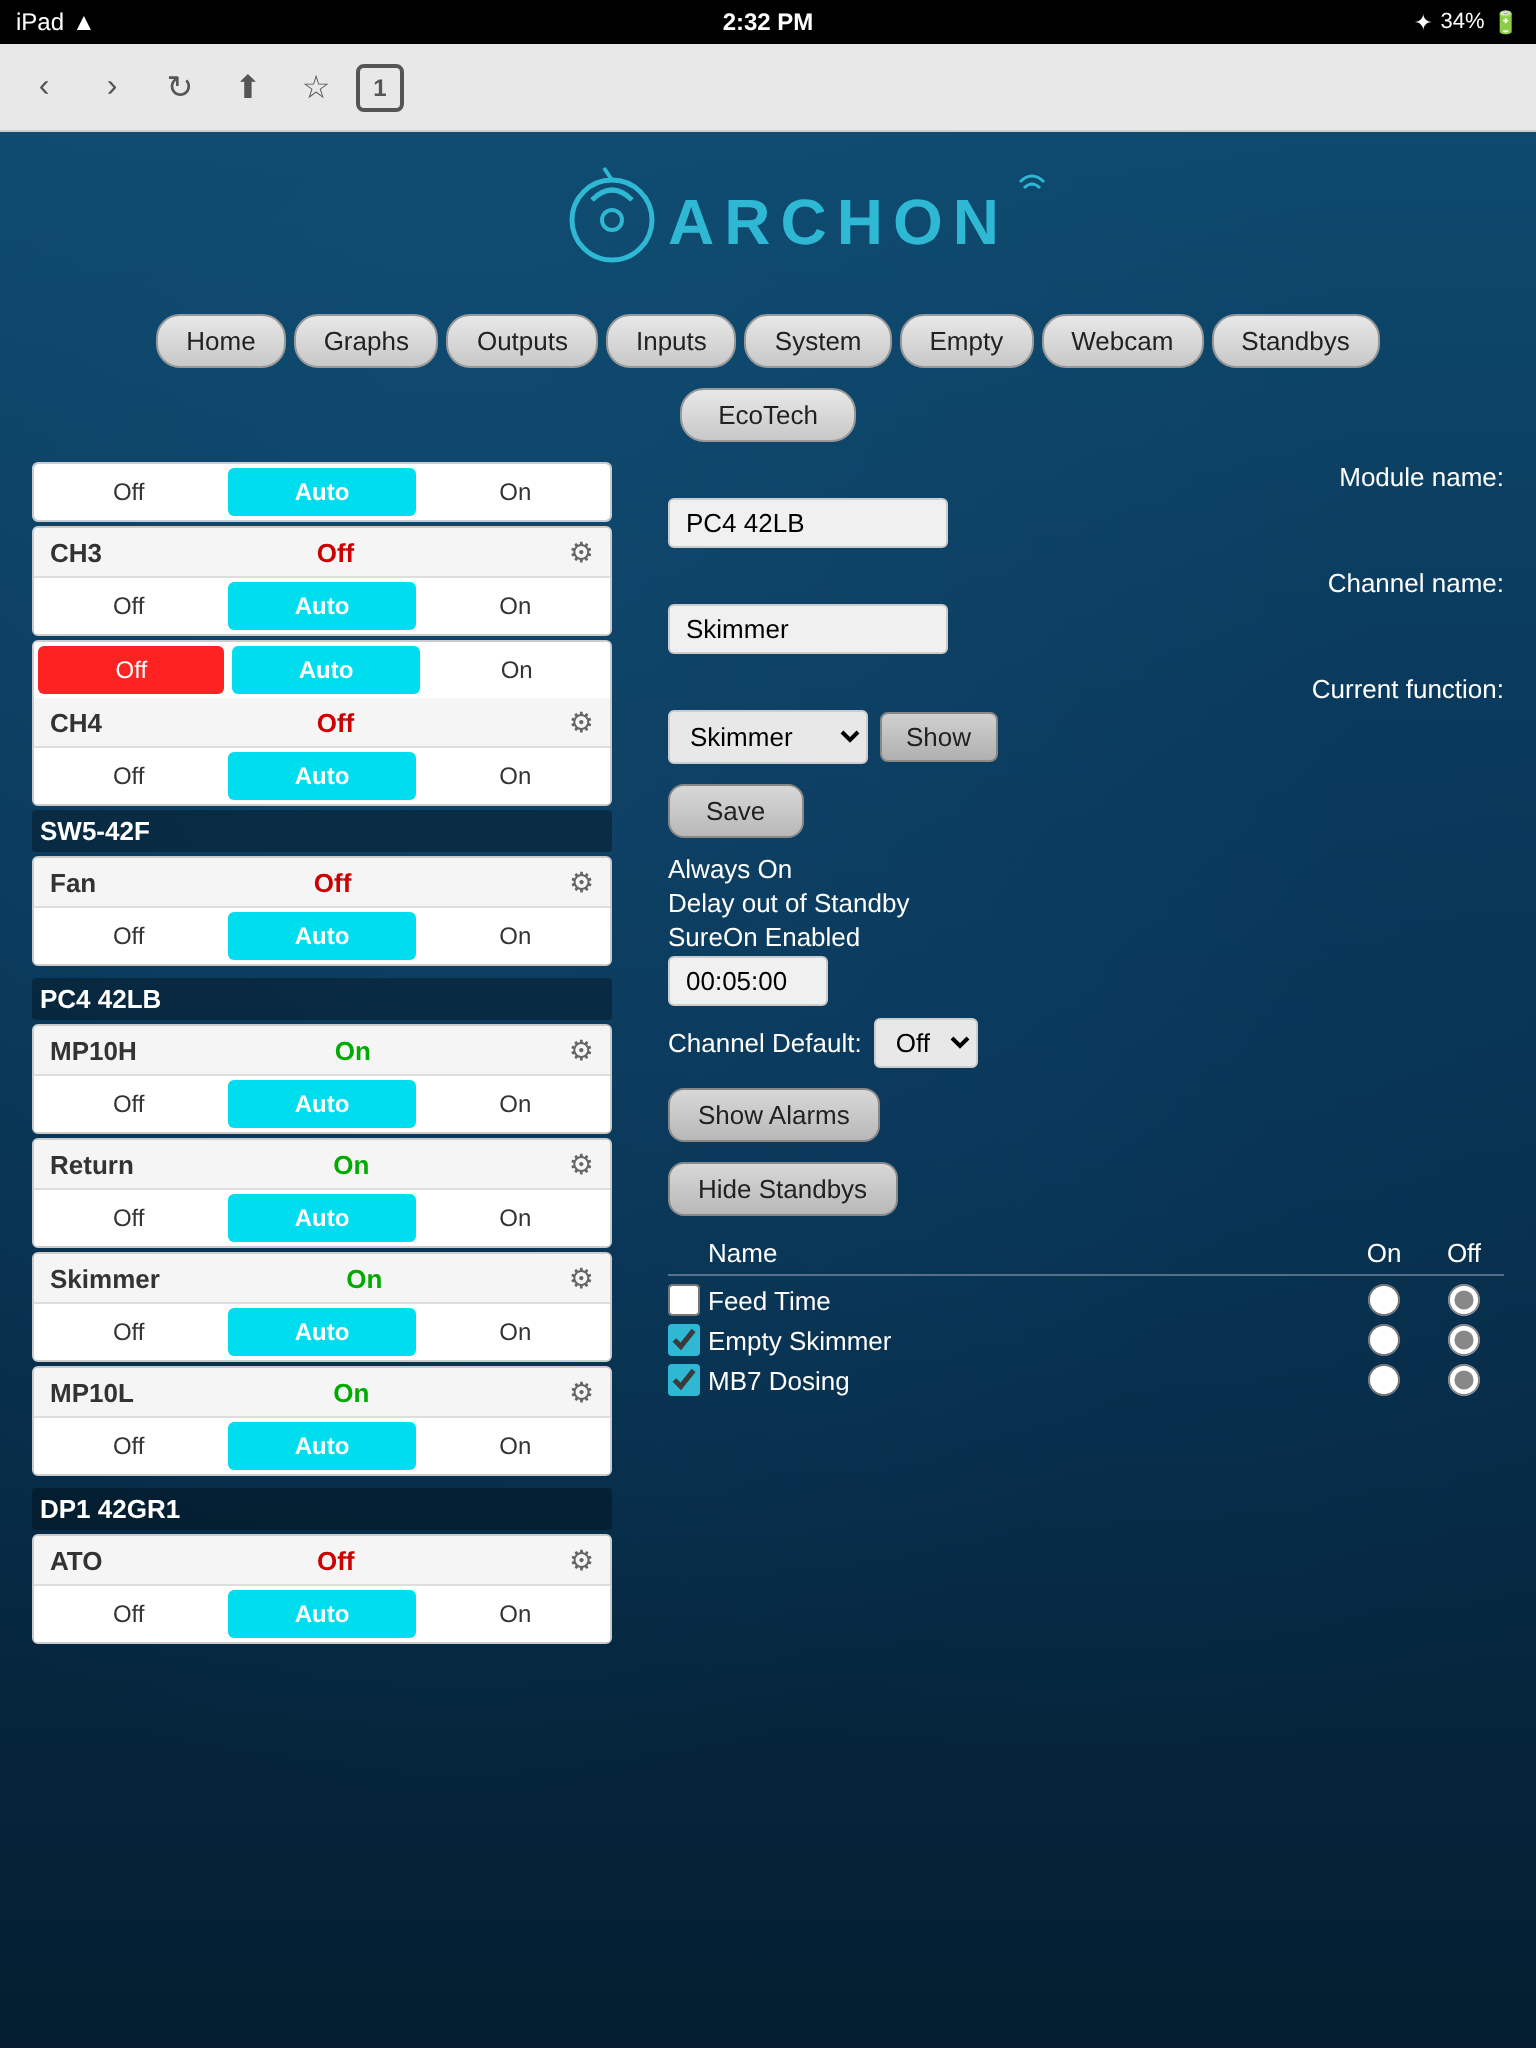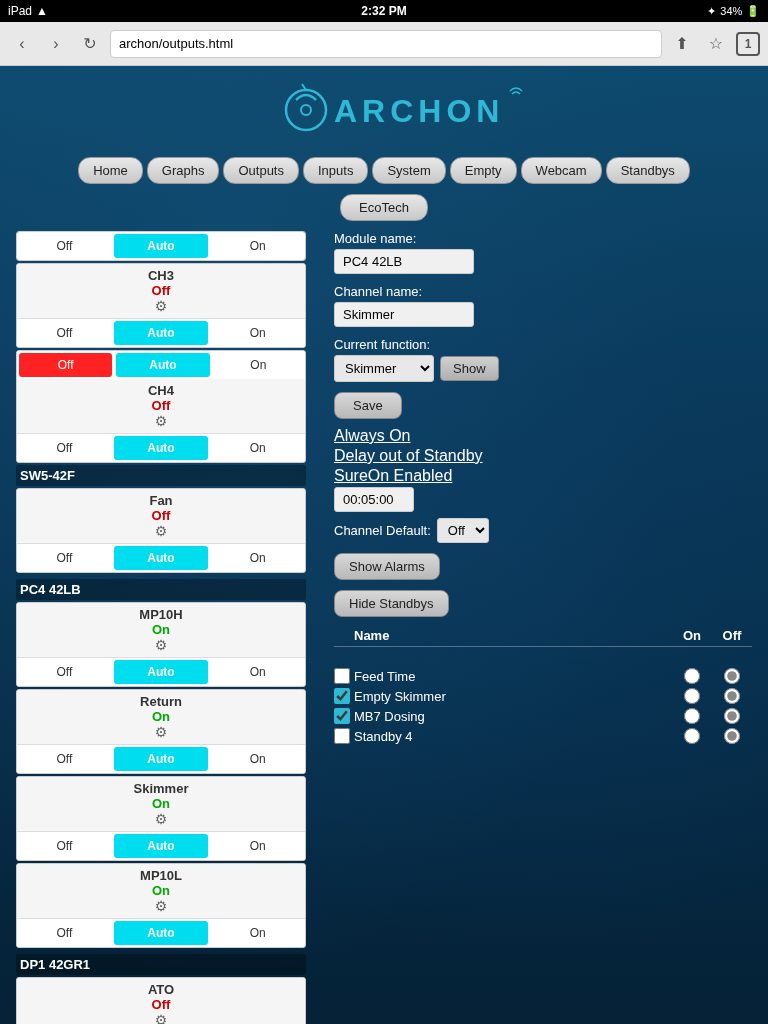--- a/index.html
+++ b/index.html
@@ -159,21 +159,20 @@
       overflow: hidden;
     }
 
     .channel-name-row {
       display: flex;
       align-items: center;
       justify-content: space-between;
       padding: 4px 8px;
       background: #f5f5f5;
       border-bottom: 1px solid #ddd;
-      flex-direction: column;
     }
     .channel-name {
       font-size: 13px;
       font-weight: bold;
       color: #333;
     }
     .channel-status-on { color: #00aa00; font-size: 13px; font-weight: bold; }
     .channel-status-off { color: #cc0000; font-size: 13px; font-weight: bold; }
     .gear-icon { font-size: 14px; color: #666; cursor: pointer; }
 
@@ -225,20 +224,21 @@
     }
 
     .form-group {
       margin-bottom: 10px;
     }
     .form-label {
       display: block;
       font-size: 13px;
       color: #fff;
       margin-bottom: 3px;
+      text-align: right;
     }
     .form-input {
       width: 140px;
       padding: 4px 8px;
       border: 1px solid #ccc;
       border-radius: 3px;
       font-size: 13px;
       background: #f0f0f0;
     }
 
@@ -270,24 +270,23 @@
       border-radius: 8px;
       padding: 5px 18px;
       font-size: 13px;
       cursor: pointer;
       color: #222;
       display: block;
       margin-bottom: 8px;
     }
 
     .info-line {
-      font-size: 16px;
+      font-size: 13px;
       color: #fff;
       margin-bottom: 2px;
-      text-decoration: underline;
     }
 
     .time-input {
       padding: 4px 8px;
       border: 1px solid #ccc;
       border-radius: 3px;
       font-size: 13px;
       background: #f0f0f0;
       width: 80px;
       margin-bottom: 6px;
@@ -333,25 +332,25 @@
     }
 
     
     .standbys-table {
       width: 100%;
     }
     .standbys-header {
       display: flex;
       align-items: center;
       color: #fff;
-      font-weight: bold;
+      font-weight: normal;
       font-size: 13px;
       padding: 3px 0;
       border-bottom: 1px solid rgba(255,255,255,0.3);
-      margin-bottom: 21px;
+      margin-bottom: 4px;
     }
     .col-name { flex: 1; padding-left: 20px; }
     .col-on { width: 40px; text-align: center; }
     .col-off { width: 40px; text-align: center; }
 
     .standby-row {
       display: flex;
       align-items: center;
       margin-bottom: 4px;
       color: #fff;
@@ -387,21 +386,20 @@
     <span>✦</span>
     <span>34%</span>
     <span>🔋</span>
   </div>
 </div>
 
 <div class="browser-bar">
   <button class="browser-btn">‹</button>
   <button class="browser-btn">›</button>
   <button class="browser-btn">↻</button>
-  <input class="url-bar" type="text" value="archon/outputs.html" style="">
   <button class="browser-action-btn">⬆</button>
   <button class="browser-action-btn">☆</button>
   <div class="tab-count">1</div>
 </div>
 
 <div class="page-bg">
   <div class="content">
 
     <div class="logo-area">
       <svg width="260" height="60" viewBox="0 0 260 60">
@@ -643,30 +641,20 @@
             <input type="checkbox" class="standby-checkbox" checked="" style="">
             <span class="standby-name">MB7 Dosing</span>
             <div class="radio-col">
               <input type="radio" name="mb7dosing" class="radio-btn" style="">
             </div>
             <div class="radio-col">
               <input type="radio" name="mb7dosing" class="radio-btn" checked="" style="">
             </div>
           </div>
 
-          <div class="standby-row">
-            <input type="checkbox" class="standby-checkbox" style="">
-            <span class="standby-name">Standby 4</span>
-            <div class="radio-col">
-              <input type="radio" name="standby4" class="radio-btn" style="">
-            </div>
-            <div class="radio-col">
-              <input type="radio" name="standby4" class="radio-btn" checked="" style="">
-            </div>
-          </div>
 
         </div>
 
       </div>
 
     </div>
 
   </div>
 </div>
 

